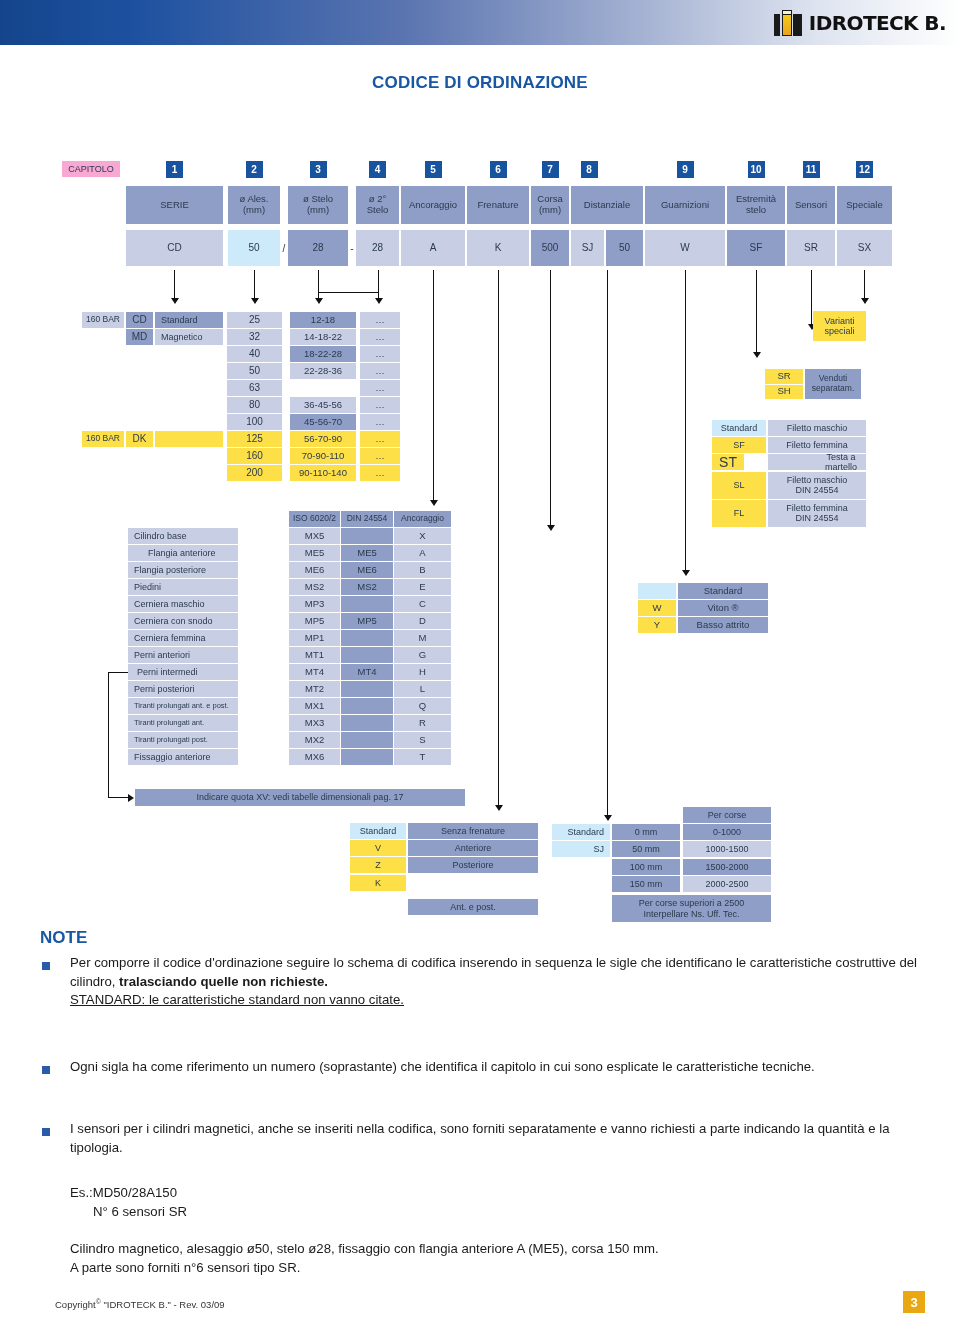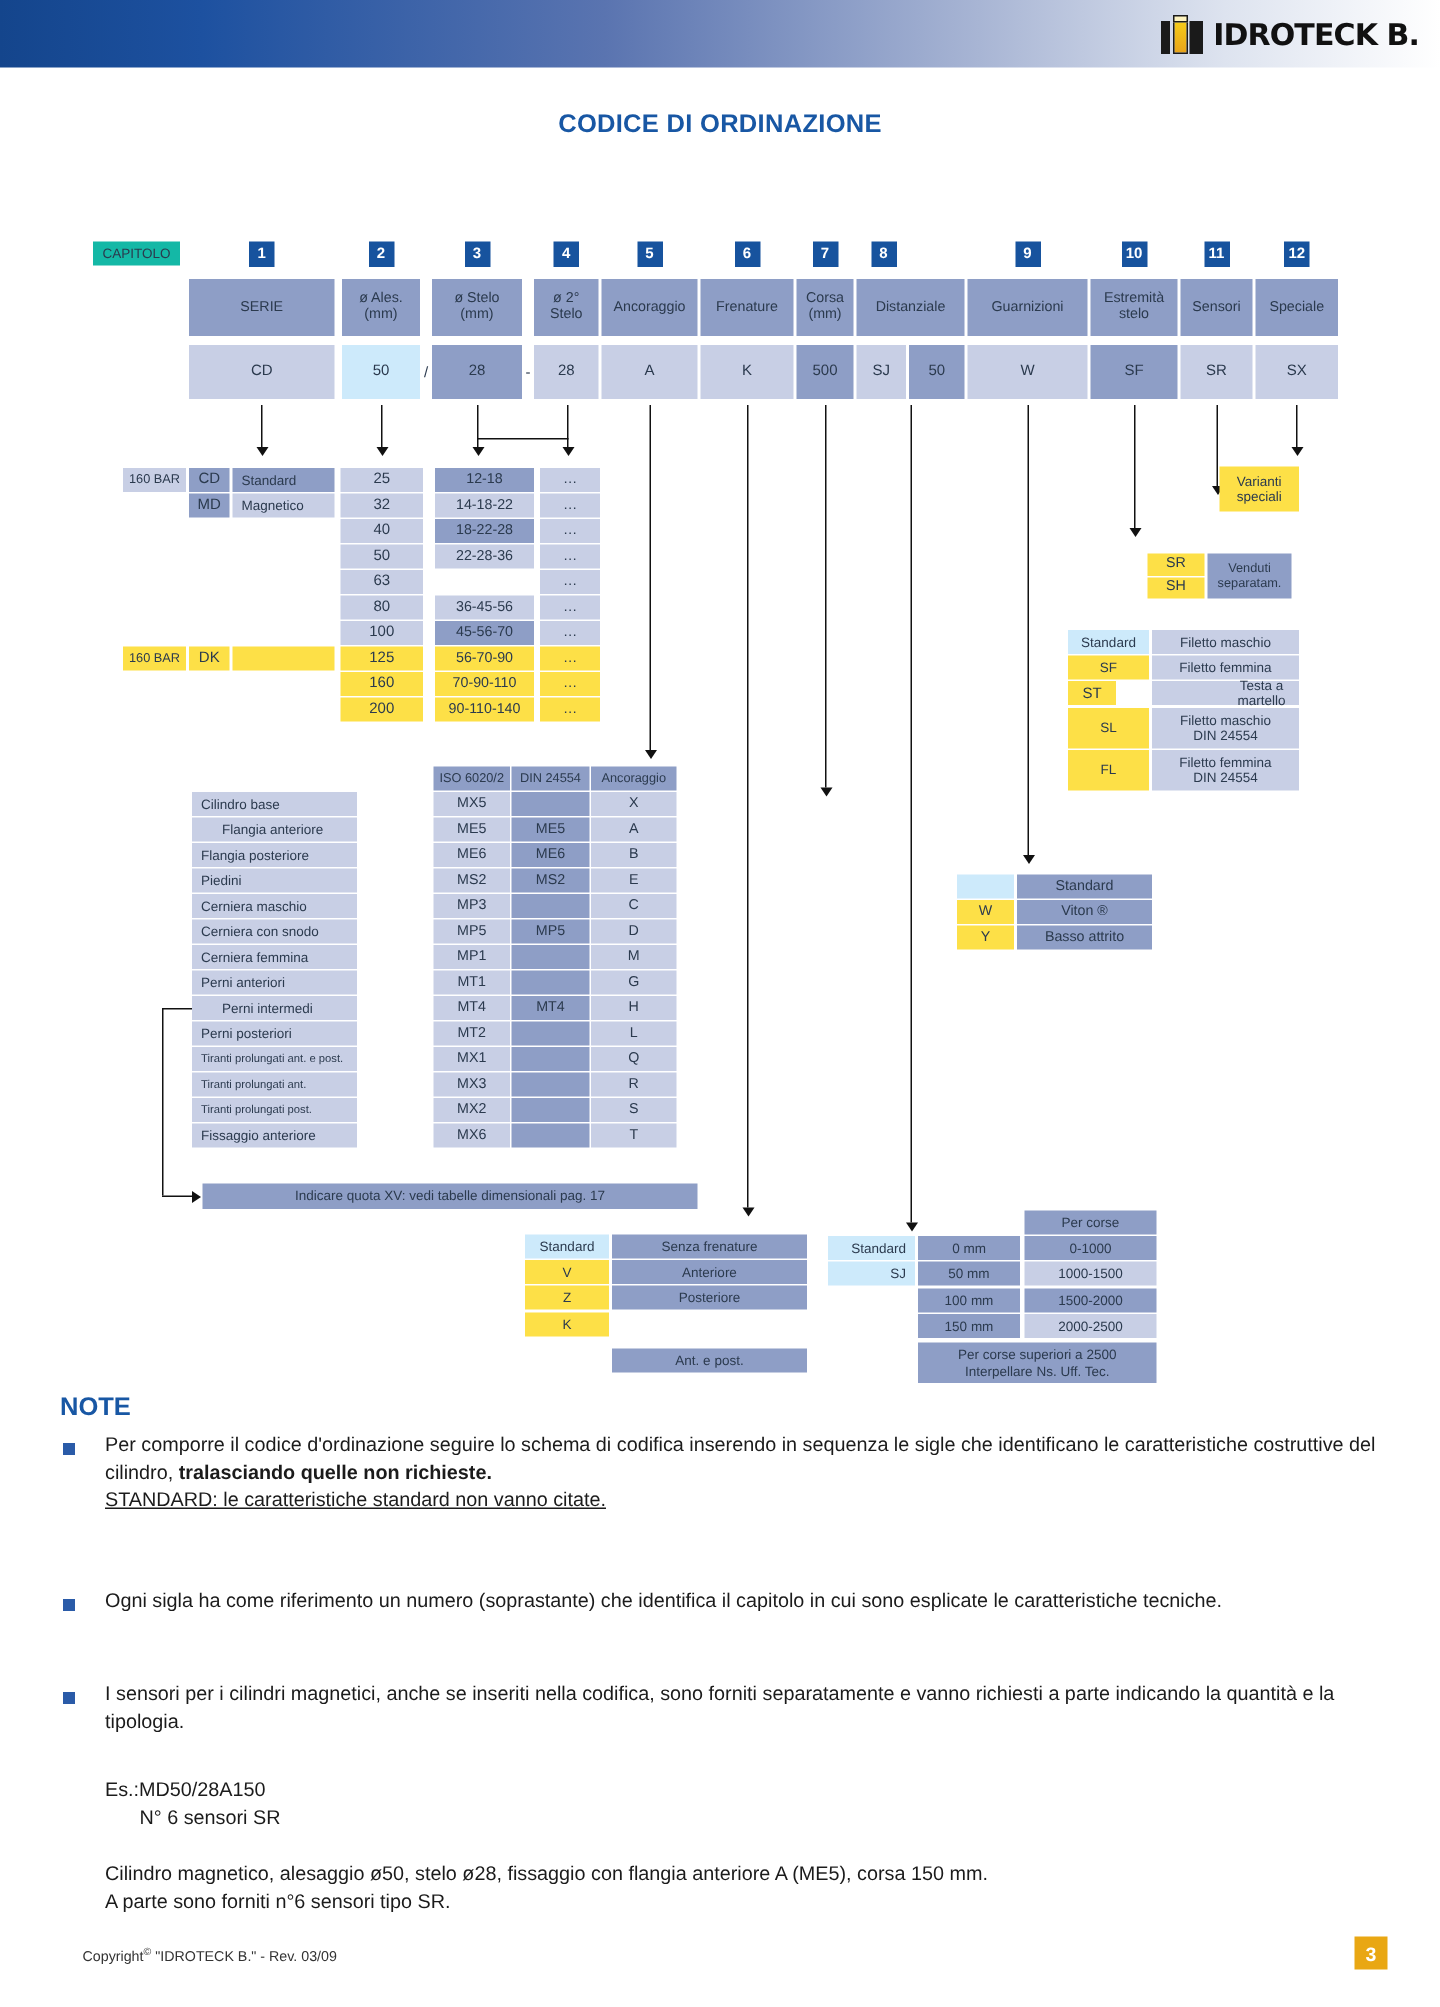--- a/index.html
+++ b/index.html
@@ -51,21 +51,21 @@
   .c-cyan  { background:#fde047; }      
   .c-cyan2 { background:#cdeafb; }
 
   .chapnum{
     position:absolute; width:17px; height:17px; background:#17539e;
     color:#ffffff; font-size:10px; font-weight:bold;
     display:flex; align-items:center; justify-content:center;
   }
   #capitolo-label{
     position:absolute; left:62px; top:161px; width:58px; height:16px;
-    background:#14b8a6; color:#2b3a4e; font-size:9px;
+    background:#f9a8d4; color:#2b3a4e; font-size:9px;
     display:flex; align-items:center; justify-content:center;
   }
   .sep{
     position:absolute; font-size:10px; color:#2b3a4e;
     display:flex; align-items:center; justify-content:center;
   }
 
   
   .vline{ position:absolute; width:1.4px; background:#111; }
   .hline{ position:absolute; height:1.4px; background:#111; }
@@ -285,21 +285,21 @@
 <div class="cell c-mid" style="left: 341px; top: 613px; width: 52px; height: 15.8px; font-size: 9.5px;">MP5</div>
 <div class="cell c-light" style="left: 394px; top: 613px; width: 57px; height: 15.8px; font-size: 9.5px;">D</div>
 <div class="cell c-light" style="left: 128px; top: 630px; width: 110px; height: 15.8px; font-size: 9px; justify-content: flex-start; padding-left: 6px; text-align: left;">Cerniera femmina</div>
 <div class="cell c-light" style="left: 289px; top: 630px; width: 51px; height: 15.8px; font-size: 9.5px;">MP1</div>
 <div class="cell c-mid" style="left: 341px; top: 630px; width: 52px; height: 15.8px; font-size: 9.5px;"></div>
 <div class="cell c-light" style="left: 394px; top: 630px; width: 57px; height: 15.8px; font-size: 9.5px;">M</div>
 <div class="cell c-light" style="left: 128px; top: 647px; width: 110px; height: 15.8px; font-size: 9px; justify-content: flex-start; padding-left: 6px; text-align: left;">Perni anteriori</div>
 <div class="cell c-light" style="left: 289px; top: 647px; width: 51px; height: 15.8px; font-size: 9.5px;">MT1</div>
 <div class="cell c-mid" style="left: 341px; top: 647px; width: 52px; height: 15.8px; font-size: 9.5px;"></div>
 <div class="cell c-light" style="left: 394px; top: 647px; width: 57px; height: 15.8px; font-size: 9.5px;">G</div>
-<div class="cell c-light" style="left: 128px; top: 664px; width: 110px; height: 15.8px; font-size: 9px; justify-content: flex-start; padding-left: 20px; text-align: left;">Perni intermedi</div>
+<div class="cell c-light" style="left: 128px; top: 664px; width: 110px; height: 15.8px; font-size: 9px; justify-content: flex-start; padding-left: 9px; text-align: left;">Perni intermedi</div>
 <div class="cell c-light" style="left: 289px; top: 664px; width: 51px; height: 15.8px; font-size: 9.5px;">MT4</div>
 <div class="cell c-mid" style="left: 341px; top: 664px; width: 52px; height: 15.8px; font-size: 9.5px;">MT4</div>
 <div class="cell c-light" style="left: 394px; top: 664px; width: 57px; height: 15.8px; font-size: 9.5px;">H</div>
 <div class="cell c-light" style="left: 128px; top: 681px; width: 110px; height: 15.8px; font-size: 9px; justify-content: flex-start; padding-left: 6px; text-align: left;">Perni posteriori</div>
 <div class="cell c-light" style="left: 289px; top: 681px; width: 51px; height: 15.8px; font-size: 9.5px;">MT2</div>
 <div class="cell c-mid" style="left: 341px; top: 681px; width: 52px; height: 15.8px; font-size: 9.5px;"></div>
 <div class="cell c-light" style="left: 394px; top: 681px; width: 57px; height: 15.8px; font-size: 9.5px;">L</div>
 <div class="cell c-light" style="left: 128px; top: 698px; width: 110px; height: 15.8px; font-size: 7.5px; justify-content: flex-start; padding-left: 6px; text-align: left;">Tiranti prolungati ant. e post.</div>
 <div class="cell c-light" style="left: 289px; top: 698px; width: 51px; height: 15.8px; font-size: 9.5px;">MX1</div>
 <div class="cell c-mid" style="left: 341px; top: 698px; width: 52px; height: 15.8px; font-size: 9.5px;"></div>
@@ -345,21 +345,21 @@
 <div class="cell c-cyan2" style="left: 638px; top: 583px; width: 38px; height: 16px; font-size: 9.5px;"></div>
 <div class="cell c-mid" style="left: 678px; top: 583px; width: 90px; height: 16px; font-size: 9.5px;">Standard</div>
 <div class="cell c-cyan" style="left: 638px; top: 600.2px; width: 38px; height: 16px; font-size: 9.5px;">W</div>
 <div class="cell c-mid" style="left: 678px; top: 600.2px; width: 90px; height: 16px; font-size: 9.5px;">Viton ®</div>
 <div class="cell c-cyan" style="left: 638px; top: 617.4px; width: 38px; height: 16px; font-size: 9.5px;">Y</div>
 <div class="cell c-mid" style="left: 678px; top: 617.4px; width: 90px; height: 16px; font-size: 9.5px;">Basso attrito</div>
 <div class="cell c-cyan2" style="left: 712px; top: 420px; width: 54px; height: 16px; font-size: 9px;">Standard</div>
 <div class="cell c-light" style="left: 768px; top: 420px; width: 98px; height: 16px; font-size: 9px;">Filetto maschio</div>
 <div class="cell c-cyan" style="left: 712px; top: 437.2px; width: 54px; height: 16px; font-size: 9px;">SF</div>
 <div class="cell c-light" style="left: 768px; top: 437.2px; width: 98px; height: 16px; font-size: 9px;">Filetto femmina</div>
-<div class="cell c-cyan" style="left: 712px; top: 454.4px; width: 32px; height: 16px; font-size: 10px;">ST</div>
+<div class="cell c-cyan" style="left: 712px; top: 454.4px; width: 32px; height: 16px; font-size: 14px;">ST</div>
 <div class="cell c-light" style="left: 768px; top: 454.4px; width: 98px; height: 16px; font-size: 9px; padding-left: 48px;">Testa a martello</div>
 <div class="cell c-cyan" style="left: 712px; top: 471.6px; width: 54px; height: 27px; font-size: 9px;">SL</div>
 <div class="cell c-light" style="left: 768px; top: 471.6px; width: 98px; height: 27px; font-size: 9px;">Filetto maschio
 DIN 24554</div>
 <div class="cell c-cyan" style="left: 712px; top: 499.8px; width: 54px; height: 27px; font-size: 9px;">FL</div>
 <div class="cell c-light" style="left: 768px; top: 499.8px; width: 98px; height: 27px; font-size: 9px;">Filetto femmina
 DIN 24554</div>
 <div class="cell c-cyan" style="left: 765px; top: 369px; width: 38px; height: 14.5px; font-size: 9.5px;">SR</div>
 <div class="cell c-cyan" style="left: 765px; top: 384.5px; width: 38px; height: 14.5px; font-size: 9.5px;">SH</div>
 <div class="cell c-mid" style="left: 805px; top: 369px; width: 56px; height: 30px; font-size: 8.5px;">Venduti

